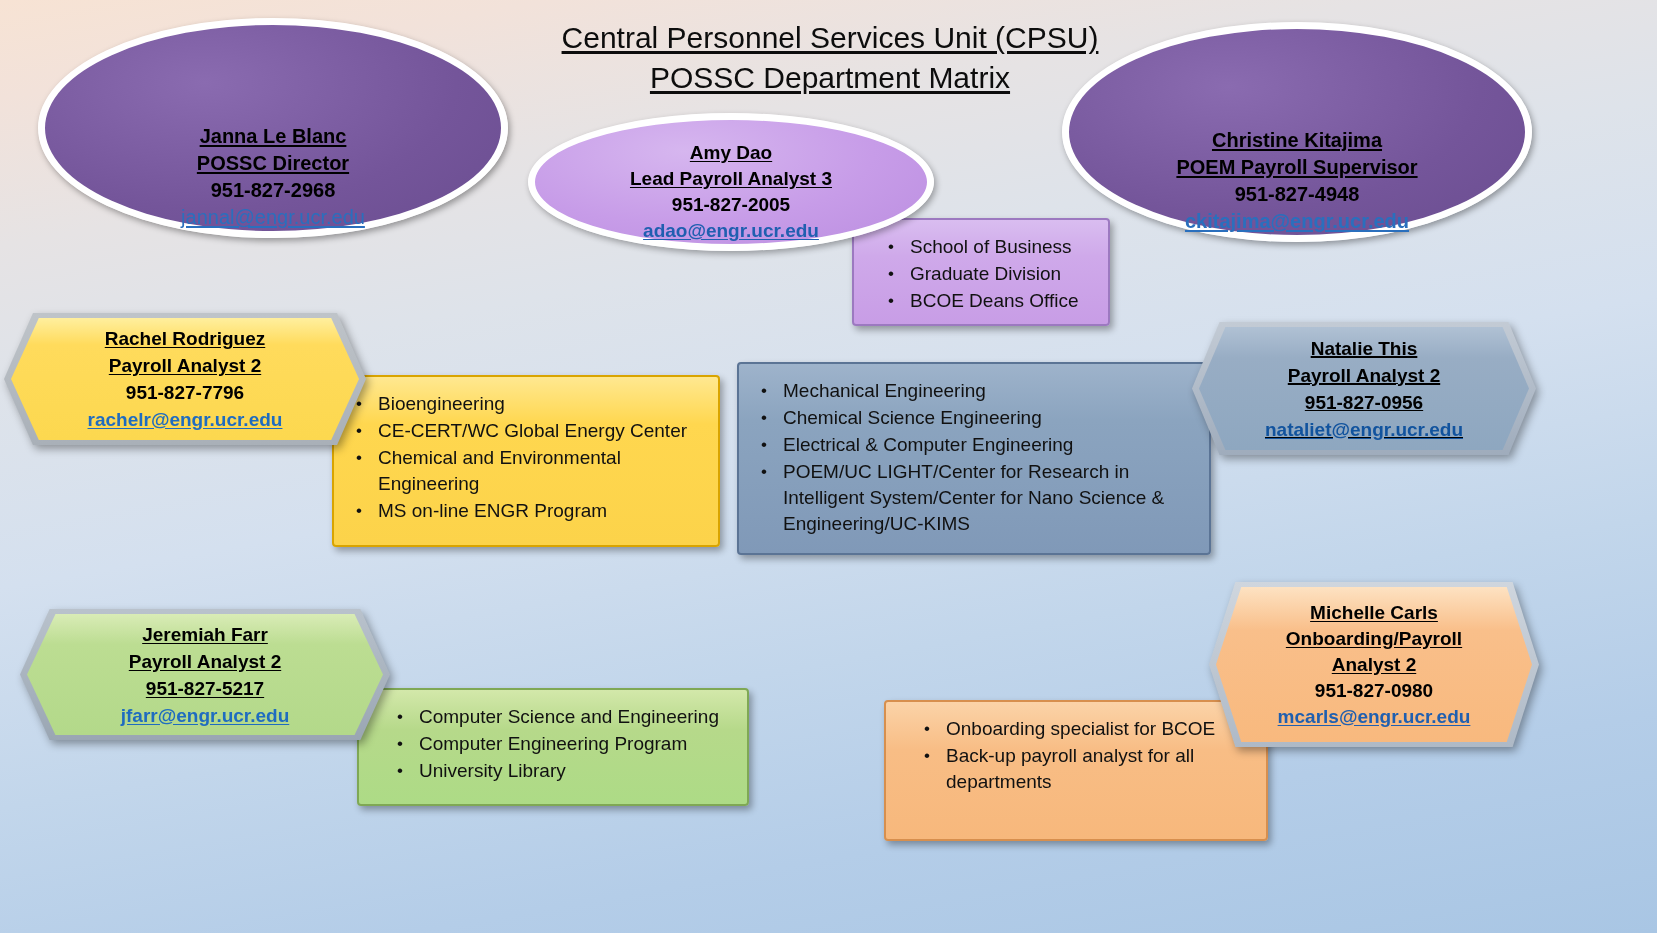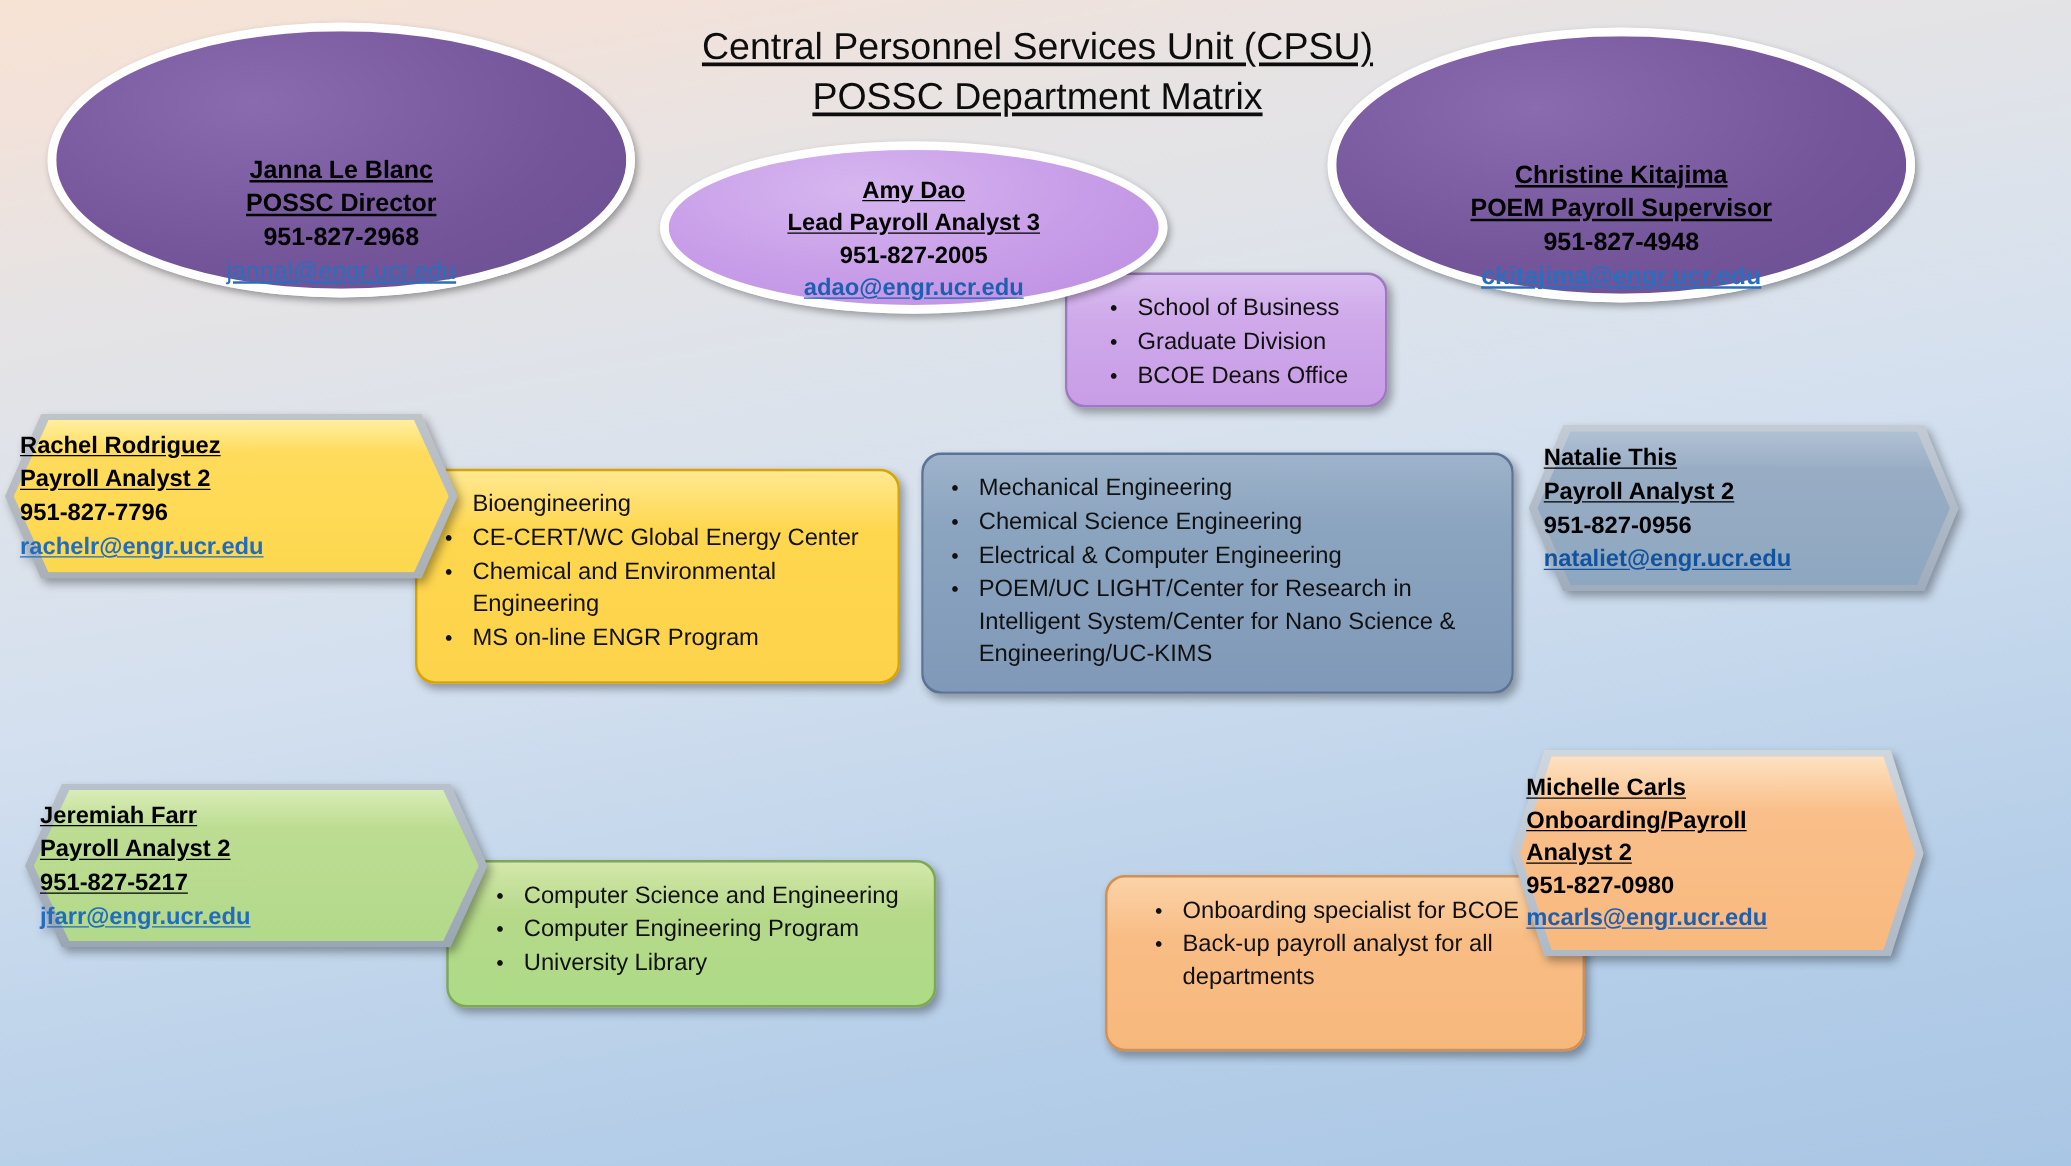--- a/index.html
+++ b/index.html
@@ -110,21 +110,21 @@
     z-index: 5;
   }
   #ellipse-amy .person-name,
   #ellipse-amy .person-role,
   #ellipse-amy .person-phone { font-size: 19px; line-height: 26px; color: #000; }
   #ellipse-amy .person-email { font-size: 19px; line-height: 26px; color: #1f5fb0; }
 
   
   .listbox {
     position: absolute;
-    border-radius: 16px;
+    border-radius: 4px;
     box-sizing: border-box;
     box-shadow: 3px 4px 7px rgba(0,0,0,0.33);
     padding: 14px 18px 14px 10px;
   }
   .listbox ul {
     margin: 0;
     padding: 0 0 0 34px;
     list-style: none;
   }
   .listbox li {
@@ -185,23 +185,23 @@
   }
   #listbox-orange ul { padding-left: 50px; }
 
   
   .hexbox {
     position: absolute;
     box-sizing: border-box;
     display: flex;
     align-items: center;
     justify-content: center;
+    text-align: center;
     z-index: 4;
     filter: drop-shadow(3px 4px 4px rgba(0,0,0,0.35));
-    margin-top: 18px;
   }
   .hexbox .hexface {
     position: absolute;
     inset: 0;
     clip-path: polygon(8% 0%, 92% 0%, 100% 50%, 92% 100%, 8% 100%, 0% 50%);
   }
   .hexbox .hexface-inner {
     position: absolute;
     top: 5px; bottom: 5px; left: 7px; right: 7px;
     clip-path: polygon(8% 0%, 92% 0%, 100% 50%, 92% 100%, 8% 100%, 0% 50%);
@@ -217,22 +217,22 @@
 
   #hex-rachel {
     left: 4px; top: 313px;
     width: 362px; height: 132px;
   }
   #hex-rachel .hexface { background: linear-gradient(180deg, #bfc4c9 0%, #a9b0b8 100%); }
   #hex-rachel .hexface-inner { background: linear-gradient(180deg, #ffef9e 0%, #ffdb5c 22%, #fcd84f 100%); }
   #hex-rachel .person-email { color: #1f6cc0; }
 
   #hex-natalie {
-    left: 1223px; top: 322px;
-    width: 344px; height: 133px;
+    left: 1192px; top: 322px;
+    width: 344px; height: 133px; text-decoration: underline;
   }
   #hex-natalie .hexface { background: linear-gradient(180deg, #c3cbd5 0%, #9facbc 100%); }
   #hex-natalie .hexface-inner { background: linear-gradient(180deg, #b0c1d4 0%, #98adc4 25%, #8ea7c0 100%); }
   #hex-natalie .person-email { color: #11539e; }
 
   #hex-jeremiah {
     left: 20px; top: 609px;
     width: 370px; height: 131px;
   }
   #hex-jeremiah .hexface { background: linear-gradient(180deg, #b9c2cc 0%, #9aa6b3 100%); }

